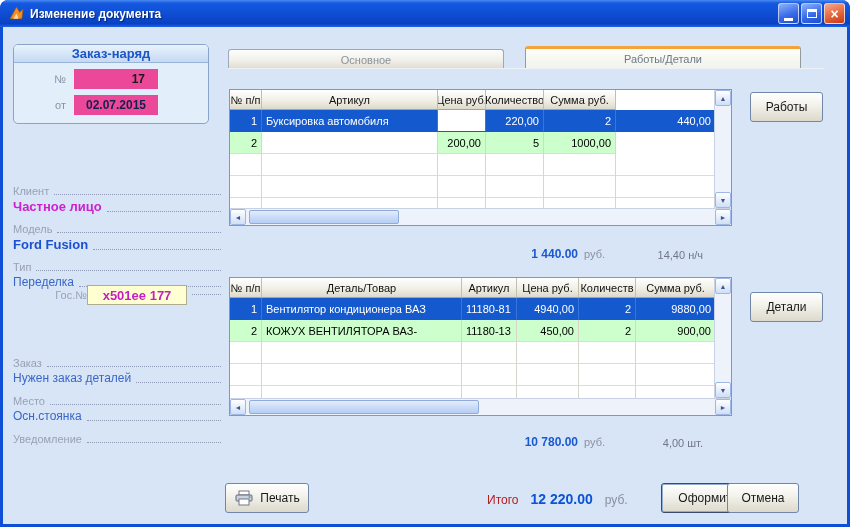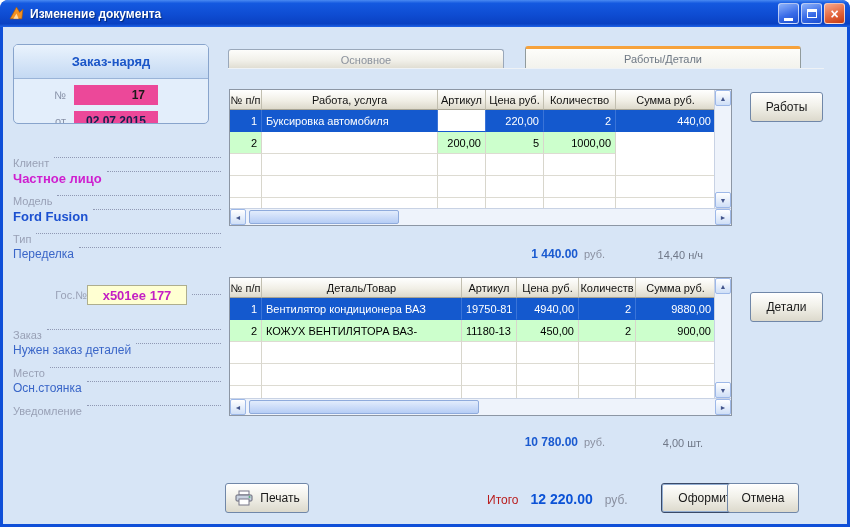--- a/index.html
+++ b/index.html
@@ -22,31 +22,31 @@
   .glyph-min { width: 9px; height: 3px; background: #fff; margin-top: 11px; }
   .glyph-max { width: 10px; height: 9px; border: 1px solid #fff; border-top: 3px solid #fff; }
   .glyph-close { color: #fff; font-weight: bold; font-size: 14px; line-height: 1; }
 
   
   .client { position: absolute; left: 3px; right: 3px; top: 27px; bottom: 3px; background: #d7e5f6; }
 
   
   .obox { position: absolute; left: 10px; top: 17px; width: 196px; height: 80px;
     border: 1px solid #88a4cc; border-radius: 5px; background: #e3eefb; overflow: hidden; }
-  .obox-h { height: 34px; background: linear-gradient(#eaf3fd,#c4d9f3); border-bottom: 1px solid #9ab4d8;
+  .obox-h { height: 18px; background: linear-gradient(#eaf3fd,#c4d9f3); border-bottom: 1px solid #9ab4d8;
     display: flex; align-items: center; justify-content: center; font-weight: bold; font-size: 13px; color: #1b56c8; }
   .obox-row { display: flex; align-items: center; margin: 6px 8px 0; }
   .obox-row label { width: 52px; text-align: right; padding-right: 8px; color: #8892a8; font-size: 11px; }
   .xp-input { border: 1px solid #ec4899; background: #ec4899; height: 20px; font-family: "Liberation Sans", sans-serif;
     font-size: 12px; font-weight: bold; color: #1a1a1a; }
   .in-num { width: 84px; text-align: right; padding-right: 12px; }
   .in-date { width: 84px; text-align: center; color: #14204e; }
 
   
-  .f-label, .f-value { position: absolute; left: 10px; width: 208px; display: flex; align-items: flex-start; }
+  .f-label, .f-value { position: absolute; left: 10px; width: 208px; display: flex; align-items: flex-end; margin-top: 28px; }
   .f-label { font-size: 11px; color: #99a1b6; }
   .f-value { font-size: 12px; color: #3a66c8; }
   .fill { flex: 1 1 auto; border-bottom: 1px dotted #9099b4; margin: 0 0 2px 5px; height: 1px; }
   .v-magenta { color: #cf1fcf; font-weight: bold; font-size: 13px; }
   .v-boldblue { color: #1b50d0; font-weight: bold; font-size: 13px; }
   .gos-row { position: absolute; left: 10px; top: 258px; width: 208px; display: flex; align-items: center; }
   .gos-row label { width: 74px; text-align: right; color: #99a1b6; font-size: 11px; }
   .in-gos { width: 100px; height: 20px; background: #ffffd2; border: 1px solid #aeae8e; text-align: center;
     font-family: "Liberation Sans", sans-serif; font-weight: bold; font-size: 13px; color: #c41fc4; }
 
@@ -207,21 +207,20 @@
     <div class="tabs">
       <div class="tab">Основное</div>
       <div class="tab active">Работы/Детали</div>
     </div>
     <div class="paneline"></div>
 
     <div class="dbtable" style="left:226px; top:62px; height:137px;">
       <div class="gridwrap">
         <div class="trow hdr g-up">
           <div class="hcell">№ п/п</div>
-          <div class="hcell">Работа, услуга</div>
           <div class="hcell">Артикул</div>
           <div class="hcell">Цена руб.</div>
           <div class="hcell">Количество</div>
           <div class="hcell">Сумма руб.</div>
         </div>
         <div class="trow g-up rsel">
           <div class="cell num">1</div>
           <div class="cell txt">Буксировка автомобиля</div>
           <div class="cell txt plain"></div>
           <div class="cell num">220,00</div>
@@ -283,21 +282,21 @@
           <div class="hcell">№ п/п</div>
           <div class="hcell">Деталь/Товар</div>
           <div class="hcell">Артикул</div>
           <div class="hcell">Цена руб.</div>
           <div class="hcell">Количеств</div>
           <div class="hcell">Сумма руб.</div>
         </div>
         <div class="trow g-lo rsel">
           <div class="cell num">1</div>
           <div class="cell txt">Вентилятор кондиционера ВАЗ</div>
-          <div class="cell txt">19750-81</div>
+          <div class="cell txt">11180-81</div>
           <div class="cell num">4940,00</div>
           <div class="cell num">2</div>
           <div class="cell num">9880,00</div>
         </div>
         <div class="trow g-lo rgreen">
           <div class="cell num">2</div>
           <div class="cell txt">КОЖУХ ВЕНТИЛЯТОРА ВАЗ-</div>
           <div class="cell txt">11180-13</div>
           <div class="cell num">450,00</div>
           <div class="cell num">2</div>

